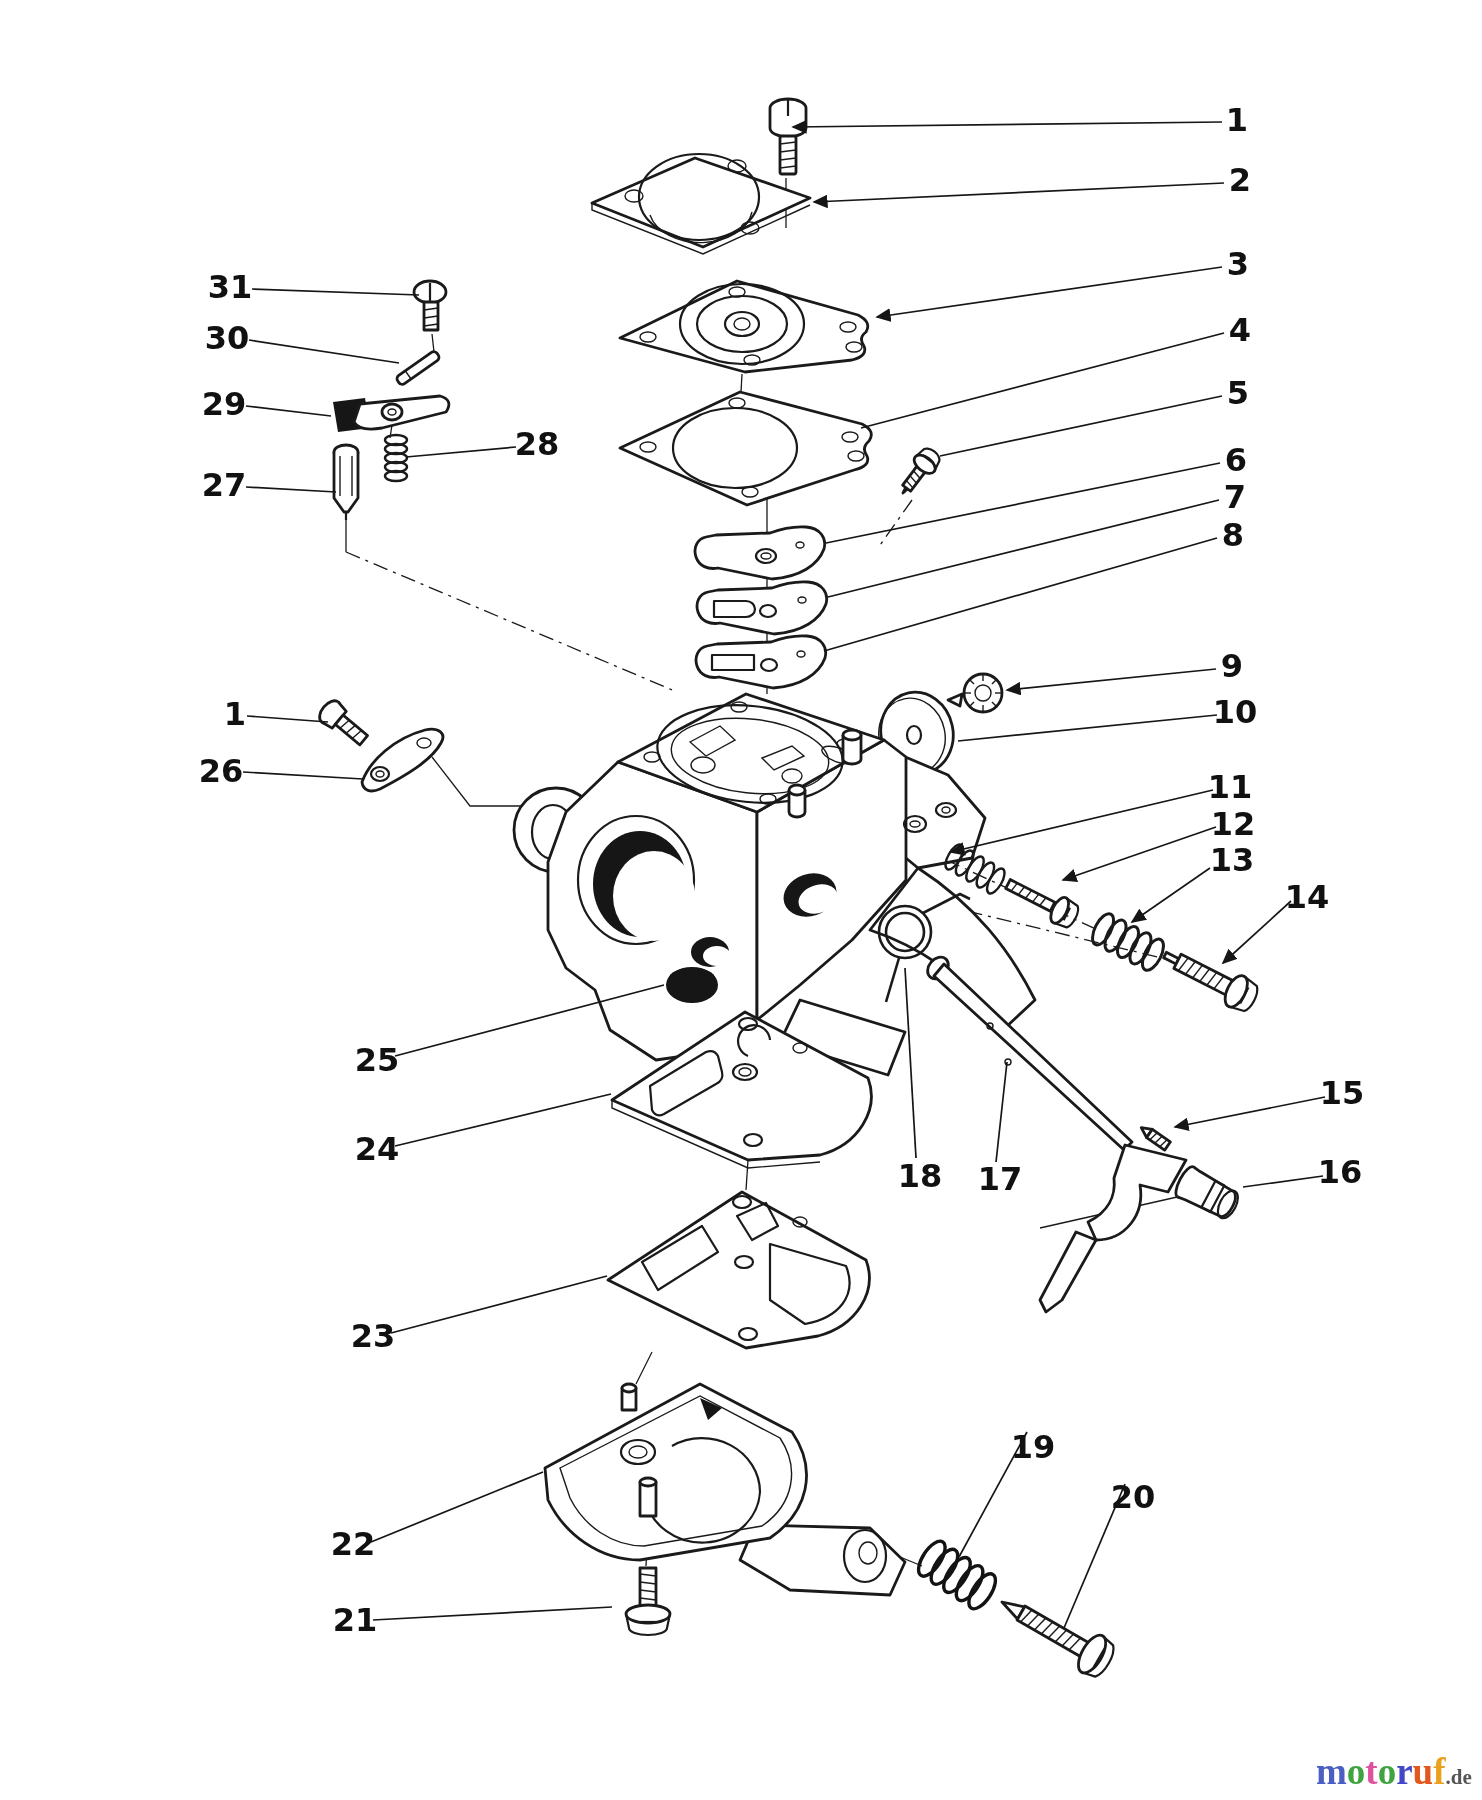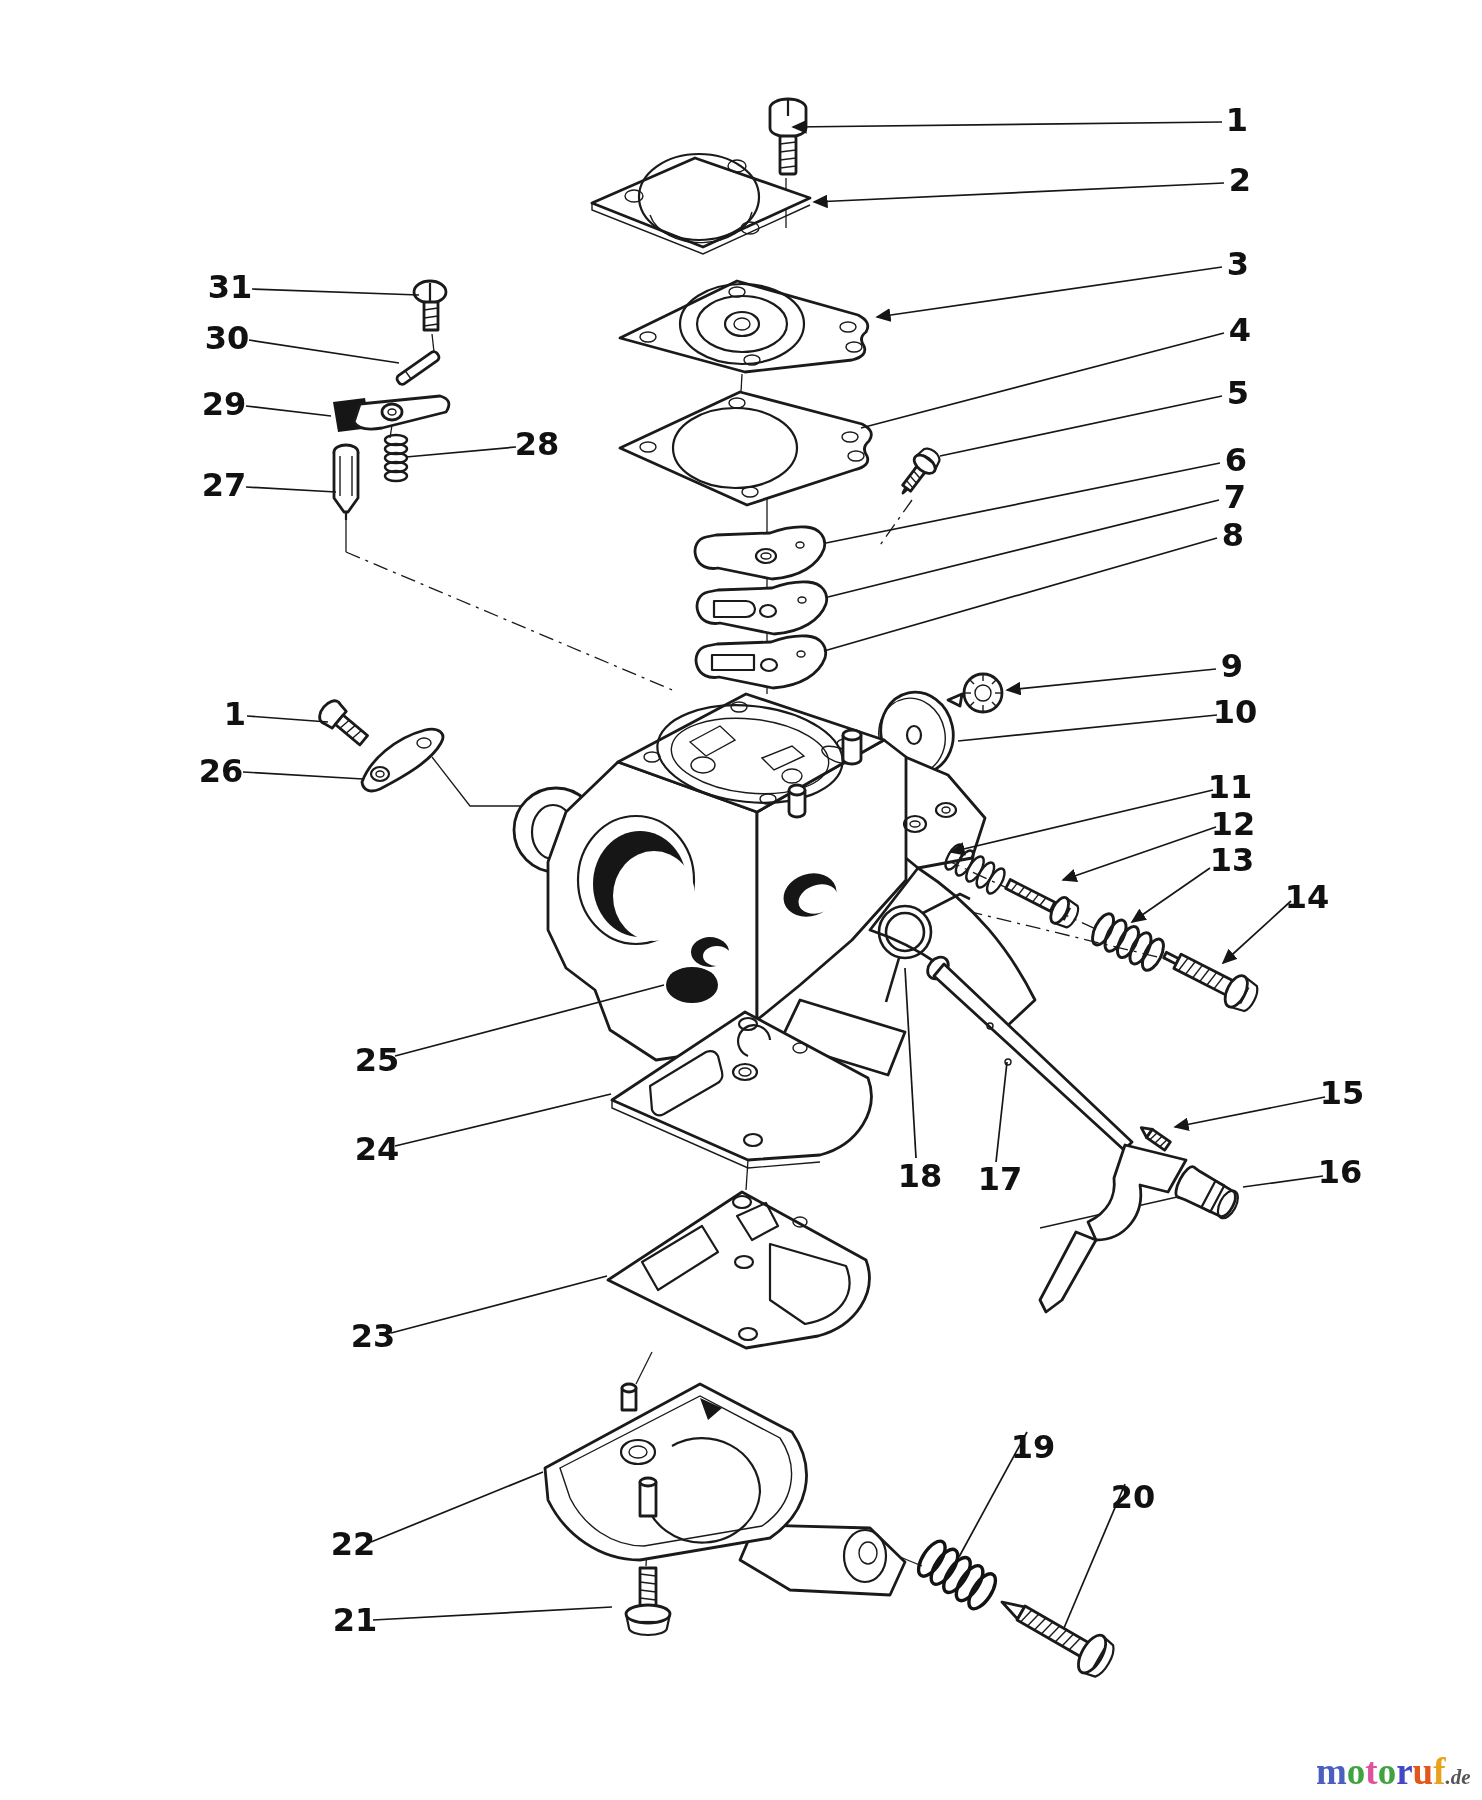--- a/index.html
+++ b/index.html
@@ -10,21 +10,21 @@
   .part2{fill:none;stroke:#1a1a1a;stroke-width:2.2;stroke-linejoin:round;}
   .thin{fill:none;stroke:#1a1a1a;stroke-width:1.4;}
   .dark{fill:#161616;stroke:none;}
   .cl{stroke:#1a1a1a;stroke-width:1.3;fill:none;}
   .cldash{stroke:#1a1a1a;stroke-width:1.3;fill:none;stroke-dasharray:15 6 3 6;}
   .leader{stroke:#161616;stroke-width:1.7;fill:none;}
   .callout-num{font-family:"DejaVu Sans",sans-serif;font-size:32px;font-weight:bold;fill:#111;}
   .logo{position:absolute;left:1316px;top:1750px;width:160px;
         font-family:"Liberation Serif",serif;font-weight:bold;font-size:37px;
         letter-spacing:0px;white-space:nowrap;}
-  .logo .suffix{font-size:21px;color:#555;font-weight:bold;font-style:italic;}
+  .logo .suffix{font-size:21px;color:#555;font-weight:bold;}
 </style>
 </head>
 <body>
 
 <div class="page">
 <svg width="1482" height="1800" viewBox="0 0 1482 1800">
   <defs>
     <marker id="arr" markerWidth="10" markerHeight="8" refX="8" refY="4" orient="auto">
       <path d="M0,0 L9,4 L0,8 Z" fill="#161616"></path>
     </marker>

